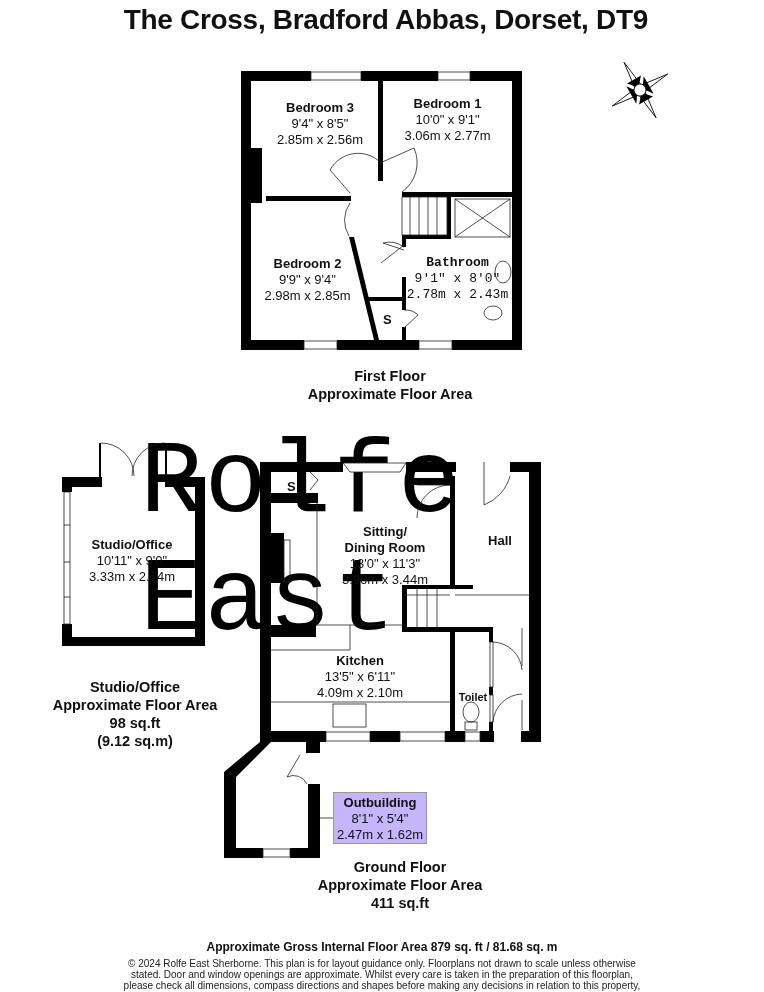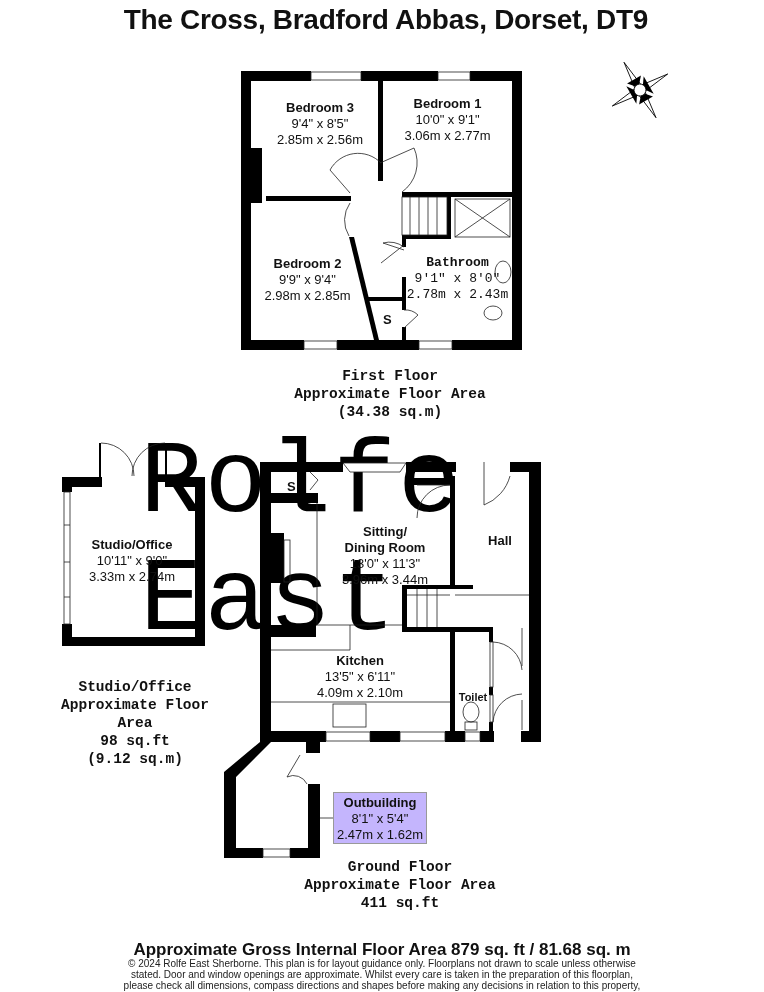--- a/index.html
+++ b/index.html
@@ -3,22 +3,22 @@
 <meta charset="utf-8">
 <style>
   html, body { margin:0; padding:0; background:#ffffff; }
   body { width:764px; height:992px; position:relative; overflow:hidden; font-family:"Liberation Sans", sans-serif; color:#111; }
   .title { position:absolute; top:4px; left:0; width:648px; text-align:right; font-weight:bold; font-size:28px; letter-spacing:-0.3px; }
   svg.plan { position:absolute; left:0; top:0; }
   .label { position:absolute; text-align:center; font-size:13px; line-height:16px; color:#111; }
   .label .name { font-weight:bold; font-size:13px; display:block; }
   .label span { display:block; }
   .area { position:absolute; text-align:center; font-weight:bold; font-size:14.5px; line-height:18px; }
-  .area span { display:block;font-family:Liberation Mono, monospace; }
-  .gross { position:absolute; top:940px; left:0; width:764px; text-align:center; font-weight:bold; font-size:17px; }
+  .area span { display:block; }
+  .gross { position:absolute; top:940px; left:0; width:764px; text-align:center; font-weight:bold; font-size:12px; }
   .disclaimer { position:absolute; top:958px; left:120px; width:524px; text-align:center; font-size:10px; line-height:11px; color:#222; }
   .watermark { position:absolute; left:140px; top:424px; font-size:104px; color:#000000; letter-spacing:2px; font-family:Liberation Mono, monospace; z-index:0; }
   .outbox { position:absolute; left:333px; top:792px; width:92px; height:50px; border:1px solid #999; background:#c4b5fd; }
   .s-label { position:absolute; font-weight:bold; font-size:13px; }
 </style>
 </head>
 <body>
 
 <div class="title">The Cross, Bradford Abbas, Dorset, DT9</div>
 
@@ -196,21 +196,20 @@
 <div class="label" style="left:405px;top:255px;width:105px;font-family:Liberation Mono, monospace;">
   <span class="name">Bathroom</span>
   <span>9'1" x 8'0"</span>
   <span>2.78m x 2.43m</span>
 </div>
 <div class="s-label" style="left:383px;top:312px;">S</div>
 
 <div class="area" style="left:290px;top:367px;width:200px;">
   <span>First Floor</span>
   <span>Approximate Floor Area</span>
-  <span>(34.38 sq.m)</span>
 </div>
 
 <div class="label" style="left:72px;top:537px;width:120px;">
   <span class="name">Studio/Office</span>
   <span>10'11" x 9'0"</span>
   <span>3.33m x 2.74m</span>
 </div>
 <div class="area" style="left:40px;top:678px;width:190px;">
   <span>Studio/Office</span>
   <span>Approximate Floor Area</span>

